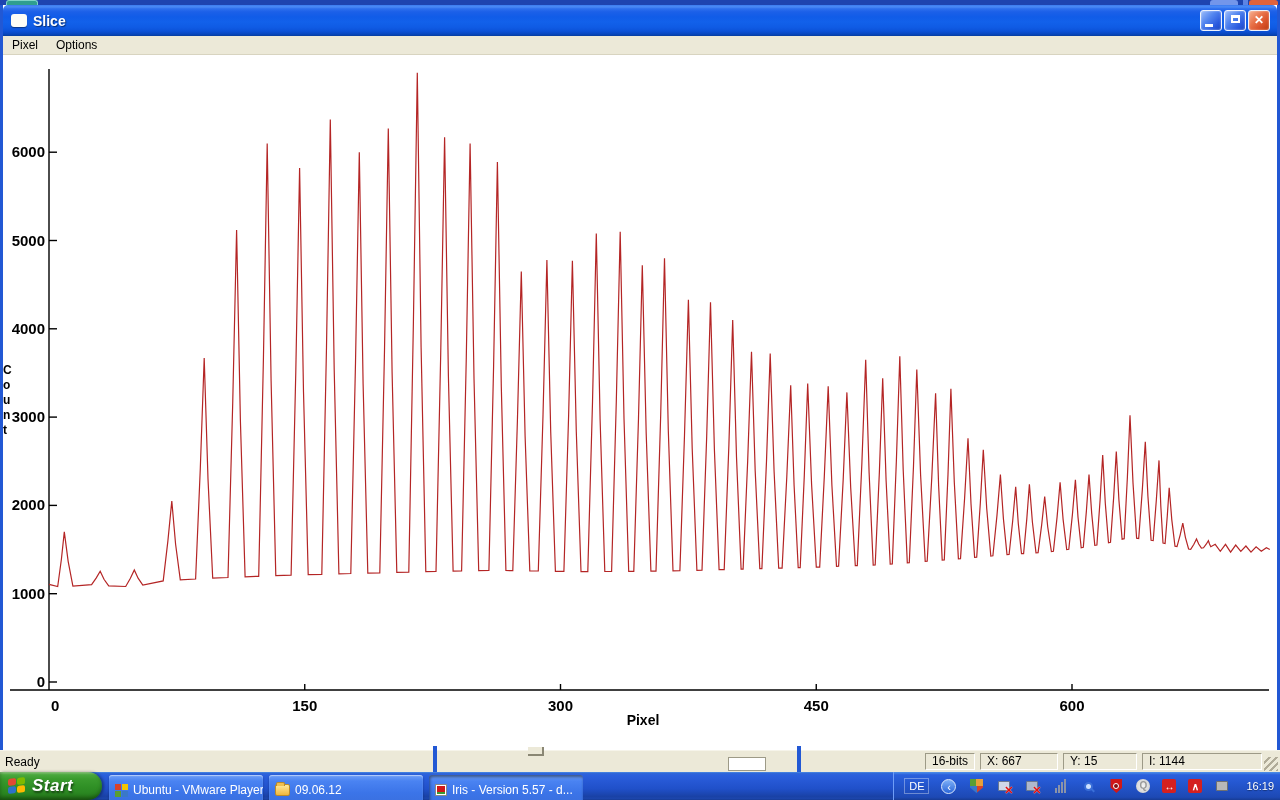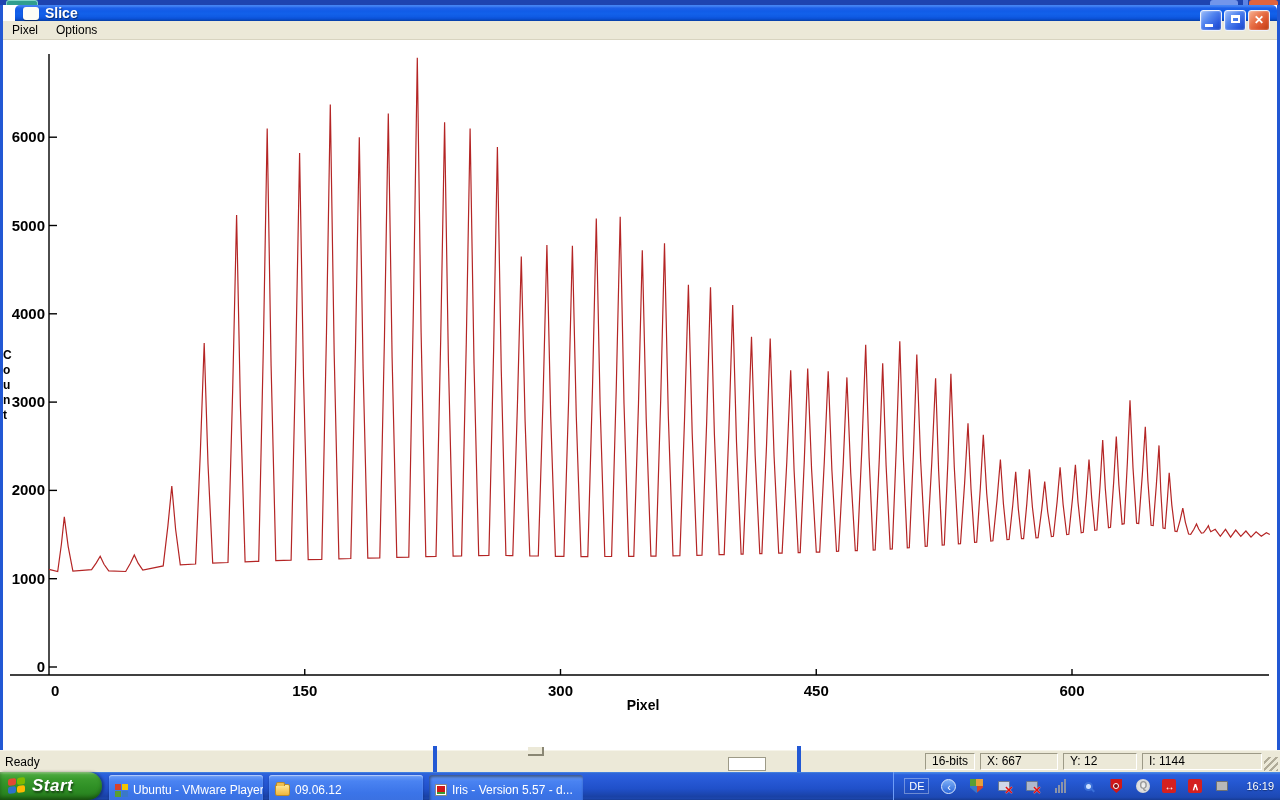--- a/index.html
+++ b/index.html
@@ -14,23 +14,23 @@
   .bg-btn-blue { position:absolute; left:1210px; top:0; width:28px; height:5px;
     background:#7396ea; border-radius:3px 3px 0 0; }
   .bg-btn-blue2 { position:absolute; left:1243px; top:0; width:5px; height:5px; background:#5d84e4; }
   .bg-btn-red { position:absolute; left:1249px; top:0; width:29px; height:5px;
     background:#e0633c; border-radius:3px 3px 0 0; }
 
   
   .win { position:absolute; left:0; top:5px; width:1280px; height:745px;
     border-left:3px solid #2258d4; border-right:3px solid #2258d4;
     background:#fff; }
-  .titlebar { position:relative; height:16px;
+  .titlebar { position:relative; height:31px;
     background:linear-gradient(180deg,#3a7bf0 0%,#4b8af5 6%,#2e6fee 12%,#1c60e8 22%,#115ce8 38%,#1261ea 55%,#0f5be4 72%,#0c52d8 84%,#0847bd 94%,#063d9f 100%);
-    border-radius:5px 5px 0 0; display:flex; align-items:center;margin-left:12px; }
+    border-radius:5px 5px 0 0; display:flex; align-items:center; }
   .win-icon { width:16px; height:13px; margin-left:8px; background:#fdfdf6;
     border-radius:3px; box-shadow:0 1px 1px rgba(0,0,0,.4); }
   .win-title { color:#fff; font-weight:bold; font-size:14px; margin-left:6px;
     text-shadow:1px 1px 1px rgba(0,0,0,.5); }
   .caption-btns { position:absolute; right:7px; top:5px; display:flex; gap:2px; }
   .cap-btn { width:22px; height:21px; border-radius:3px; border:1px solid #eef3fd;
     color:#fff; font-size:12px; line-height:19px; text-align:center; cursor:default;
     background:linear-gradient(135deg,#9cbdfa 0%,#5285ef 40%,#2a5ade 75%,#1d48c0 100%);
     box-shadow:inset 0 0 2px rgba(255,255,255,.6); }
   .cap-btn.close { background:linear-gradient(135deg,#f6b092 0%,#e9744b 40%,#d9512a 70%,#bc3a10 100%); font-weight:bold; }
@@ -192,21 +192,21 @@
 
   <div class="statusstrip">
     <span class="st-ready">Ready</span>
     <div class="st-divider" style="left:433px"></div>
     <div class="st-divider" style="left:797px"></div>
     <div class="bracket-artifact"></div>
     <div class="white-box-artifact"></div>
     <div class="st-panels">
       <div class="st-panel">16-bits</div>
       <div class="st-panel" style="min-width:78px">X: 667</div>
-      <div class="st-panel" style="min-width:74px">Y: 12</div>
+      <div class="st-panel" style="min-width:74px">Y: 15</div>
       <div class="st-panel" style="min-width:120px">I: 1144</div>
     </div>
     <div class="st-grip"></div>
   </div>
 
   <div class="taskbar">
     <div class="start-btn">
       <div class="win-flag">
         <i class="flag-r"></i>
           <i class="flag-g"></i>

